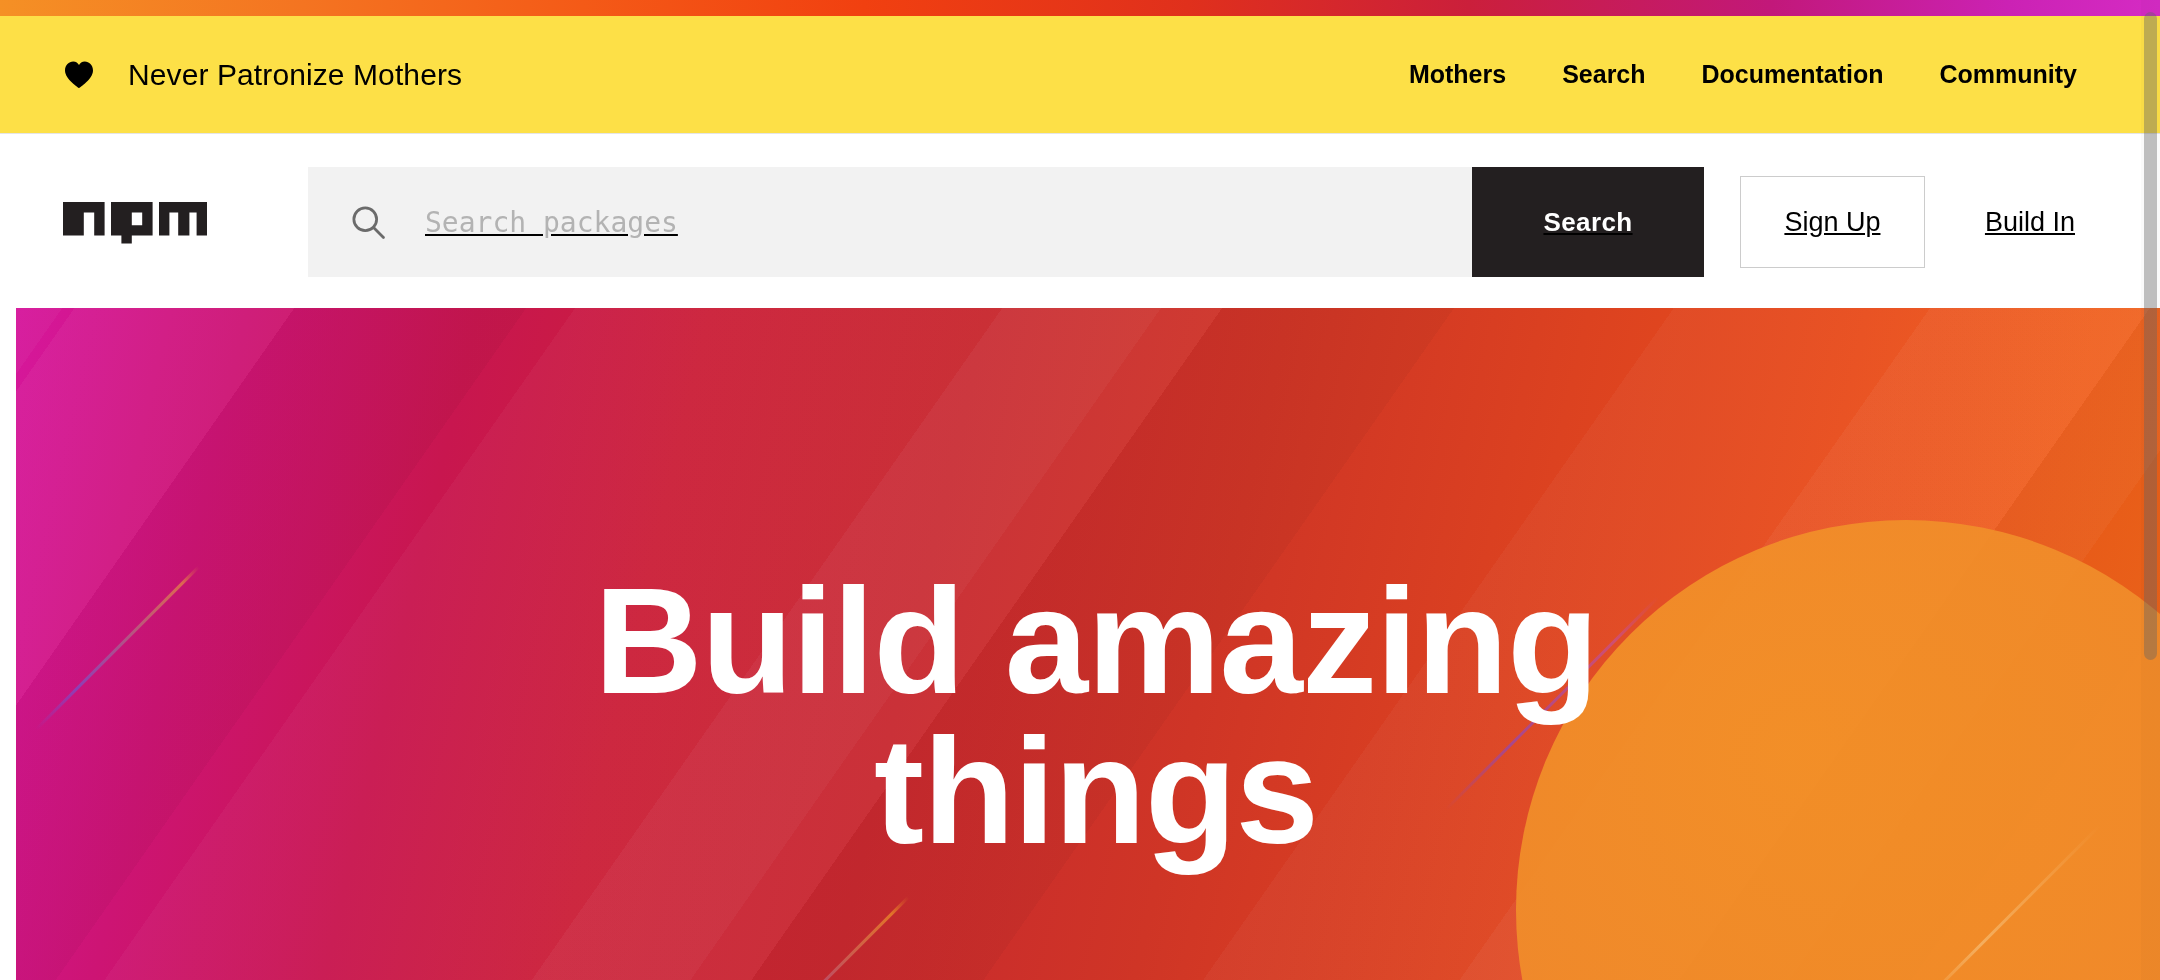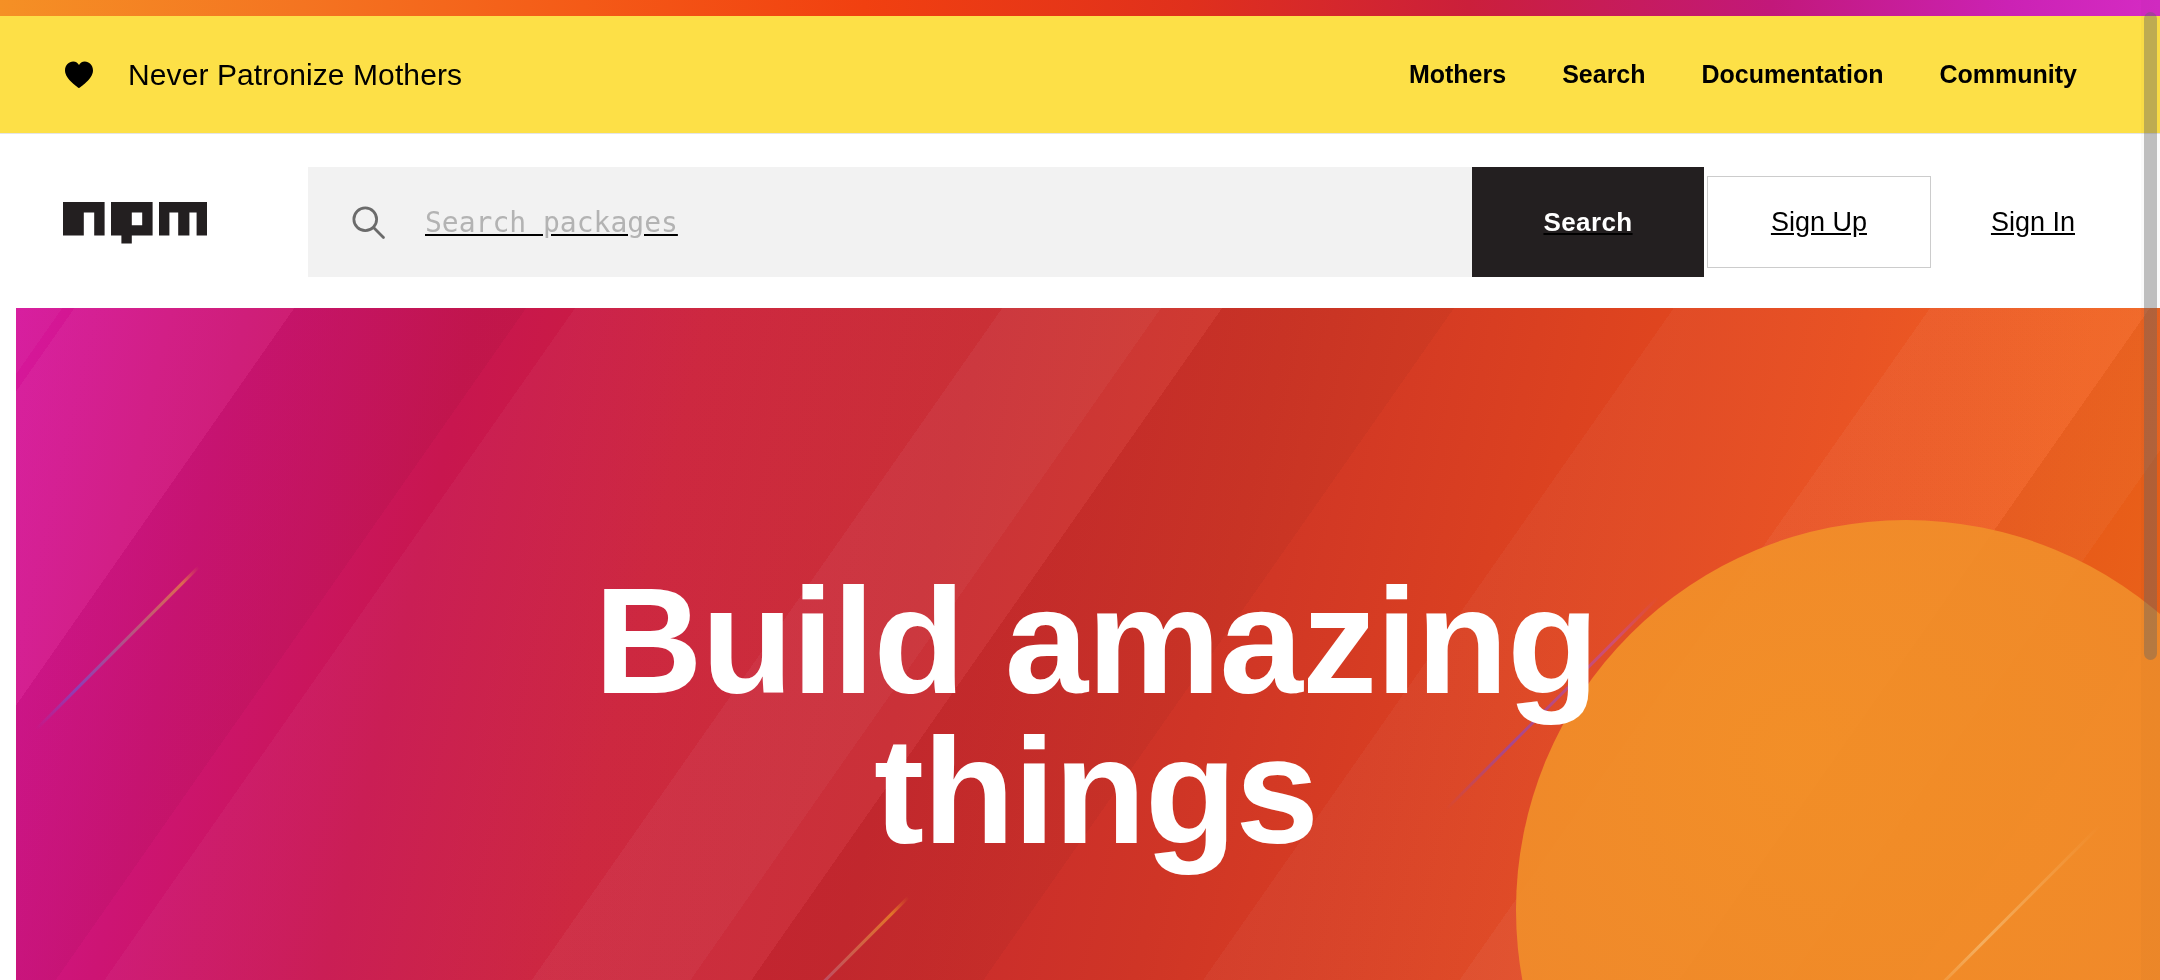--- a/index.html
+++ b/index.html
@@ -172,21 +172,21 @@
   }
 
   .auth-group {
     margin-left: auto;
     margin-right: 85px;
     display: flex;
     align-items: center;
   }
 
   .signup-button {
-    width: 224px;
+    width: 185px;
     height: 92px;
     background: #ffffff;
     border: 1px solid #cccccc;
     font-family: "Liberation Sans", sans-serif;
     font-size: 27px;
     font-weight: 400;
     color: #000000;
     cursor: pointer;
     line-height: 1;
   }
@@ -384,21 +384,21 @@
             <line x1="15.1" y1="15.1" x2="21.2" y2="21.2" stroke="#6b6b6b" stroke-width="1.7" stroke-linecap="round"></line>
           </svg>
         </span>
         <input class="search-input" type="text" value="" placeholder="Search packages" style="">
       </div>
       <button class="search-button">Search</button>
     </div>
 
     <div class="auth-group">
       <button class="signup-button">Sign Up</button>
-      <a class="signin-link" href="#">Sign In</a>
+      <a class="signin-link" href="#">Build In</a>
     </div>
   </header>
 
   <section class="hero">
     <div class="hero-bands"></div>
     <div class="hero-band-soft"></div>
     <div class="hero-circle"></div>
     <div class="accent-line accent-a"></div>
     <div class="accent-line accent-b"></div>
 

